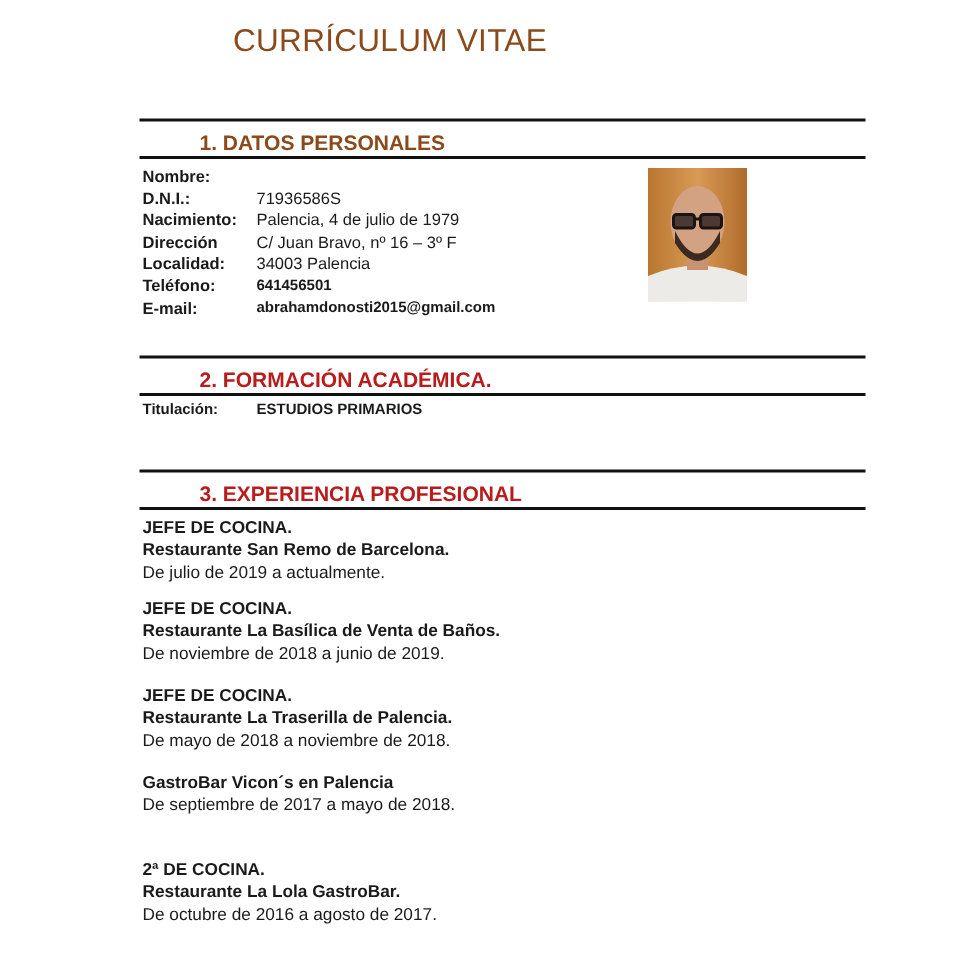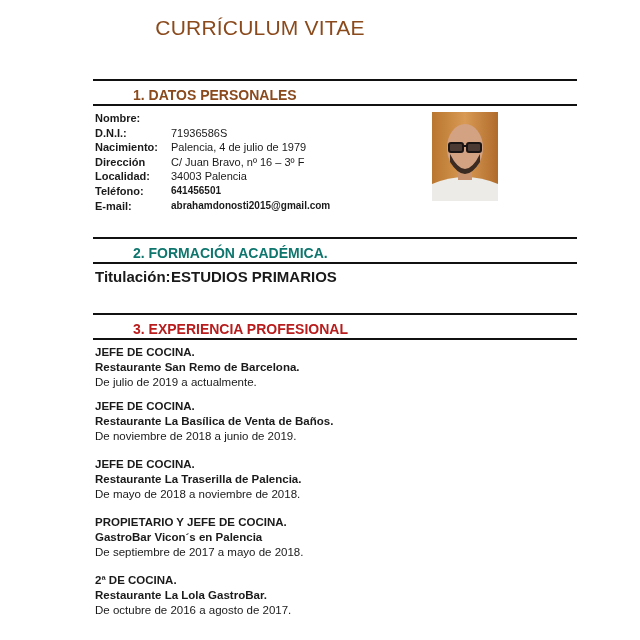--- a/index.html
+++ b/index.html
@@ -7,21 +7,21 @@
   .title { position:absolute; top:2px; left:0; width:520px; text-align:center; font-size:21px; font-weight:normal; letter-spacing:0.2px;margin-top:14px; }
   .section { position:absolute; left:93px; width:484px; }
   .rule { height:2px; background:#111; }
   .sec-head { font-size:14px; font-weight:bold; padding:6px 0 1px 1px; line-height:16px;margin-left:39px; }
   .pers { position:absolute; left:95px; top:111px; font-size:11px; line-height:14.6px; }
   .row { display:flex; }
   .lbl { width:76px; font-weight:bold; }
   .val { }
   .val.big { font-size:10px; font-weight:bold; }
   .photo { position:absolute; left:432px; top:112px; width:66px; height:89px; overflow:hidden; }
-  .edu { position:absolute; left:95px; top:268px; font-size:15px; font-weight:bold; display:flex; }
+  .edu { position:absolute; left:95px; top:268px; font-size:10px; font-weight:bold; display:flex; }
   .job { position:absolute; left:95px; font-size:11.5px; line-height:15px; }
   .job .pos, .job .place { font-weight:bold; }
 </style>
 </head>
 <body>
 
 <div class="title" style="color:#8a4a1c">CURRÍCULUM VITAE</div>
 
 <div class="section" style="top:79px">
   <div class="rule"></div>
@@ -74,21 +74,21 @@
     <ellipse cx="33" cy="36" rx="18" ry="24" fill="#d3a283"></ellipse>
     <path d="M18 42 Q33 72 48 42 L48 50 Q33 74 18 50 Z" fill="#3a2a22"></path>
     <rect x="17" y="31" width="14" height="9" rx="2" fill="#4a3a33" stroke="#1a1414" stroke-width="2"></rect>
     <rect x="35" y="31" width="14" height="9" rx="2" fill="#4a3a33" stroke="#1a1414" stroke-width="2"></rect>
     <rect x="31" y="33" width="4" height="2" fill="#1a1414"></rect>
   </svg>
 </div>
 
 <div class="section" style="top:237px">
   <div class="rule"></div>
-  <div class="sec-head" style="color:#0f766e">2. FORMACIÓN ACADÉMICA.</div>
+  <div class="sec-head" style="color:#b91c1c">2. FORMACIÓN ACADÉMICA.</div>
   <div class="rule"></div>
 </div>
 <div class="edu">
   <span style="width:76px">Titulación:</span>
   <span>ESTUDIOS PRIMARIOS</span>
 </div>
 
 <div class="section" style="top:313px">
   <div class="rule"></div>
   <div class="sec-head" style="color:#b91c1c">3. EXPERIENCIA PROFESIONAL</div>
@@ -104,21 +104,20 @@
   <div class="pos">JEFE DE COCINA.</div>
   <div class="place">Restaurante La Basílica de Venta de Baños.</div>
   <div class="period">De noviembre de 2018 a junio de 2019.</div>
 </div>
 <div class="job" style="top:457px">
   <div class="pos">JEFE DE COCINA.</div>
   <div class="place">Restaurante La Traserilla de Palencia.</div>
   <div class="period">De mayo de 2018 a noviembre de 2018.</div>
 </div>
 <div class="job" style="top:515px">
-  <div class="pos">PROPIETARIO Y JEFE DE COCINA.</div>
   <div class="place">GastroBar Vicon´s en Palencia</div>
   <div class="period">De septiembre de 2017 a mayo de 2018.</div>
 </div>
 <div class="job" style="top:573px">
   <div class="pos">2ª DE COCINA.</div>
   <div class="place">Restaurante La Lola GastroBar.</div>
   <div class="period">De octubre de 2016 a agosto de 2017.</div>
 </div>
 
 </body></html>

